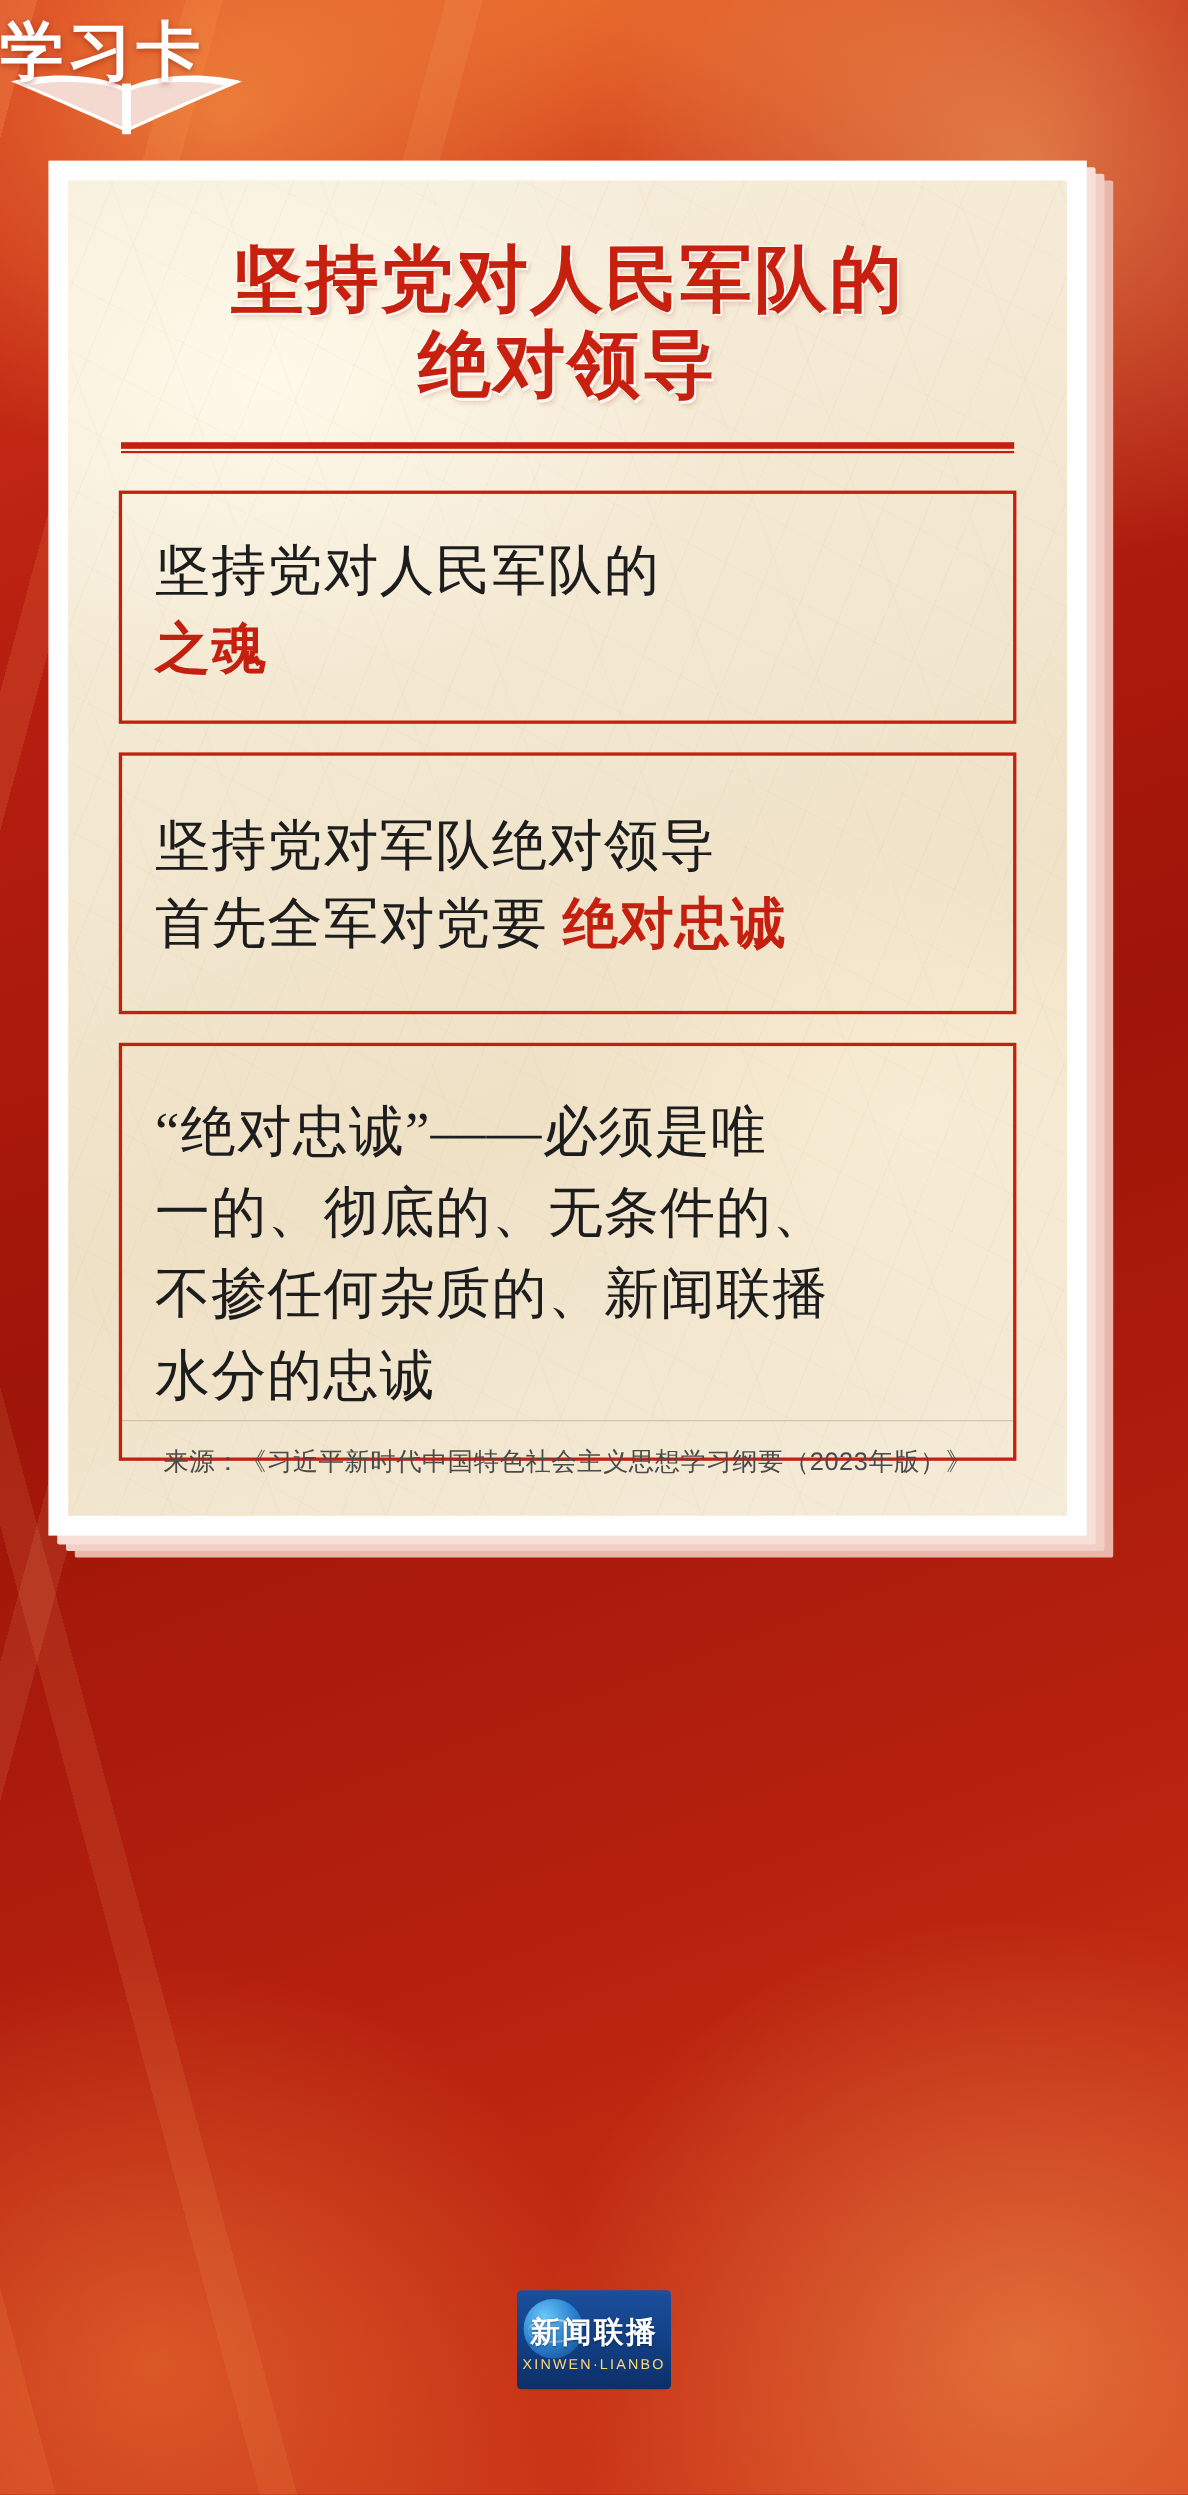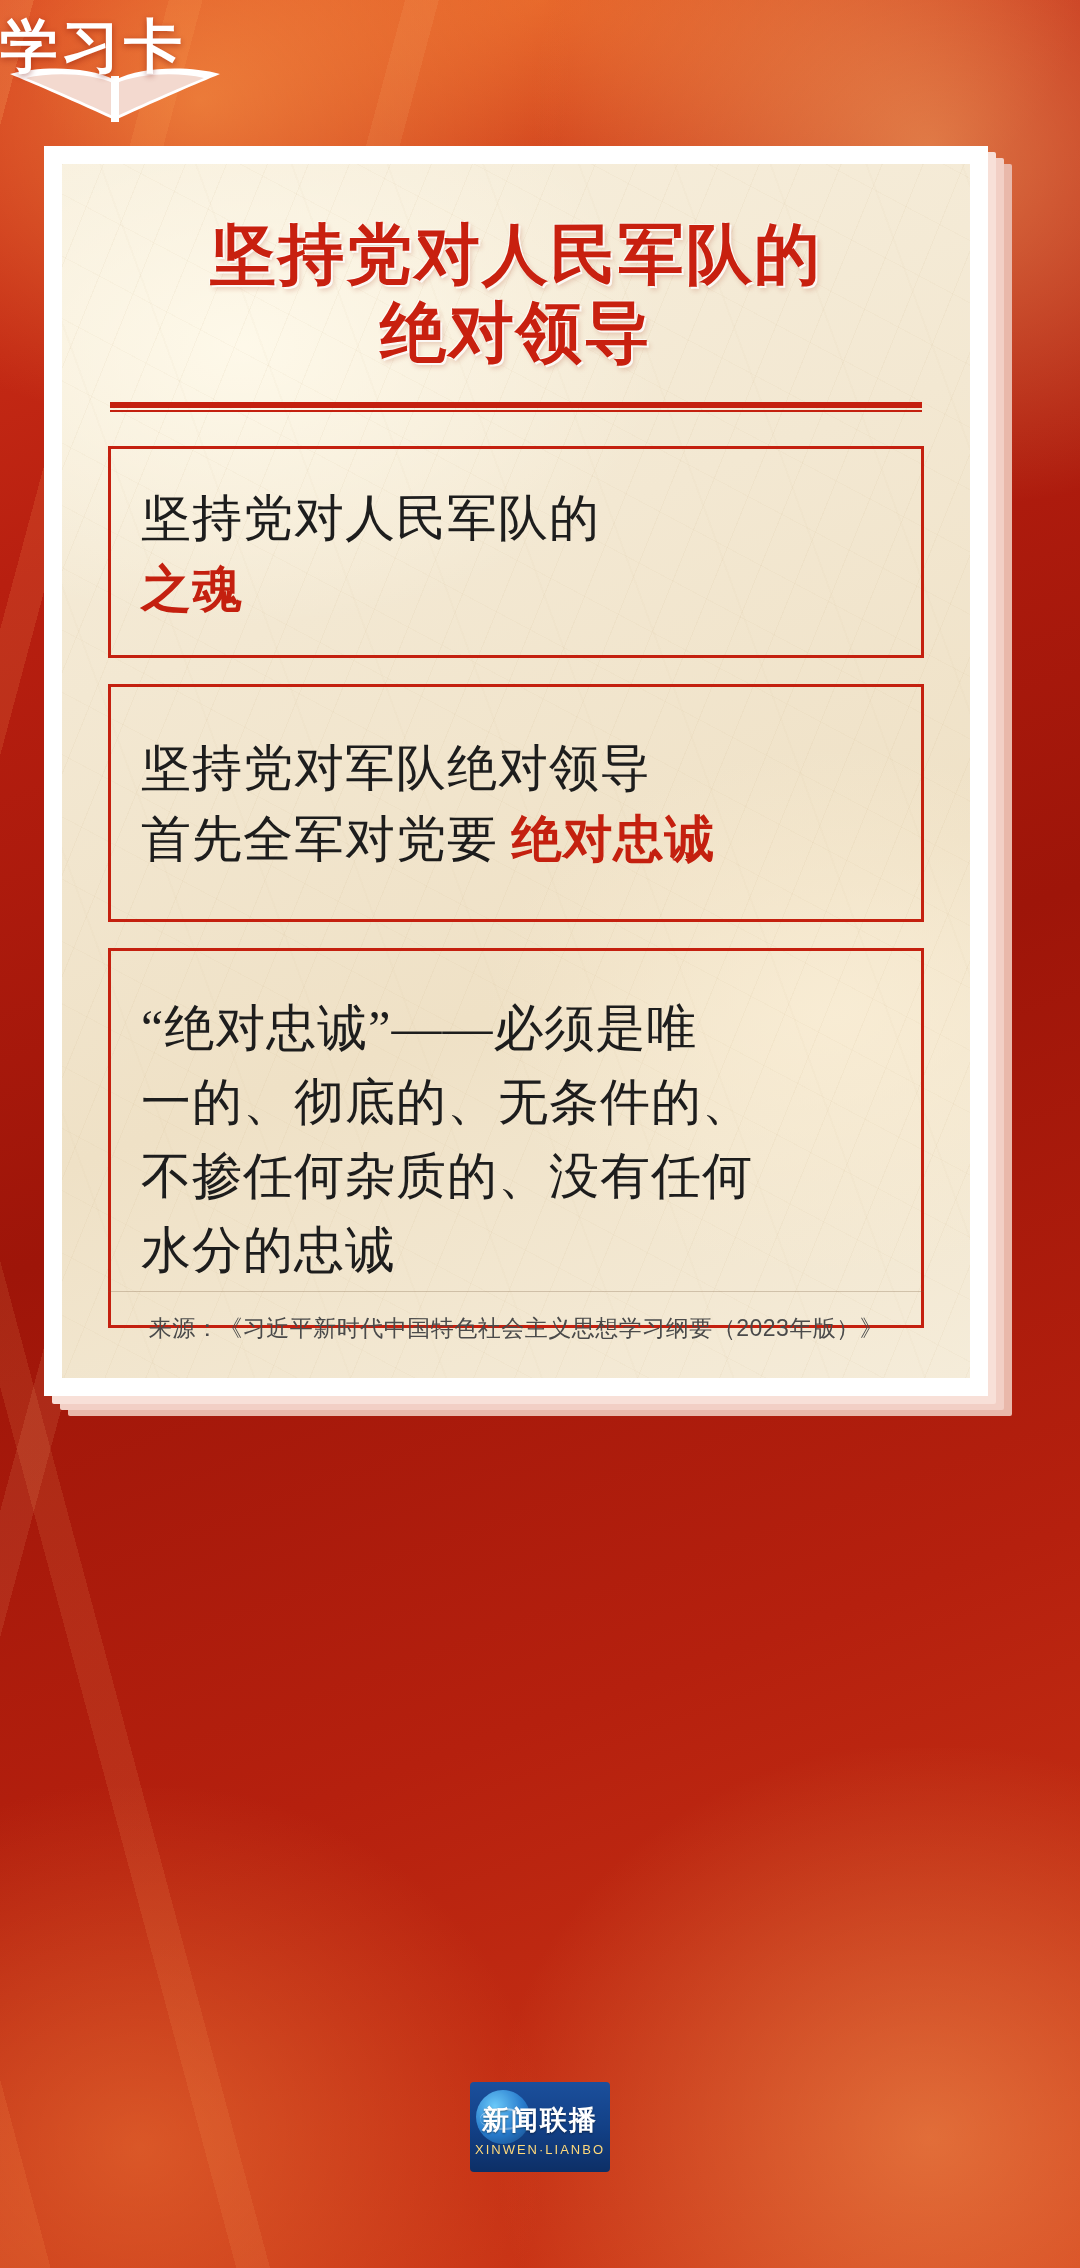--- a/index.html
+++ b/index.html
@@ -337,21 +337,21 @@
           <span>坚持党对军队绝对领导</span>
         </div>
         <div class="qline">
           <span>首先全军对党要 </span><span class="hl">绝对忠诚</span>
         </div>
       </div>
 
       <div class="quote-box b3">
         <div class="qline">“绝对忠诚”——必须是唯</div>
         <div class="qline">一的、彻底的、无条件的、</div>
-        <div class="qline">不掺任何杂质的、没有任何</div>
+        <div class="qline">不掺任何杂质的、新闻联播</div>
         <div class="qline">水分的忠诚</div>
       </div>
 
       <div class="source-rule"></div>
       <div class="source">来源：《习近平新时代中国特色社会主义思想学习纲要（2023年版）》</div>
     </div>
   </div>
 </div>
 
 <div class="footer">

